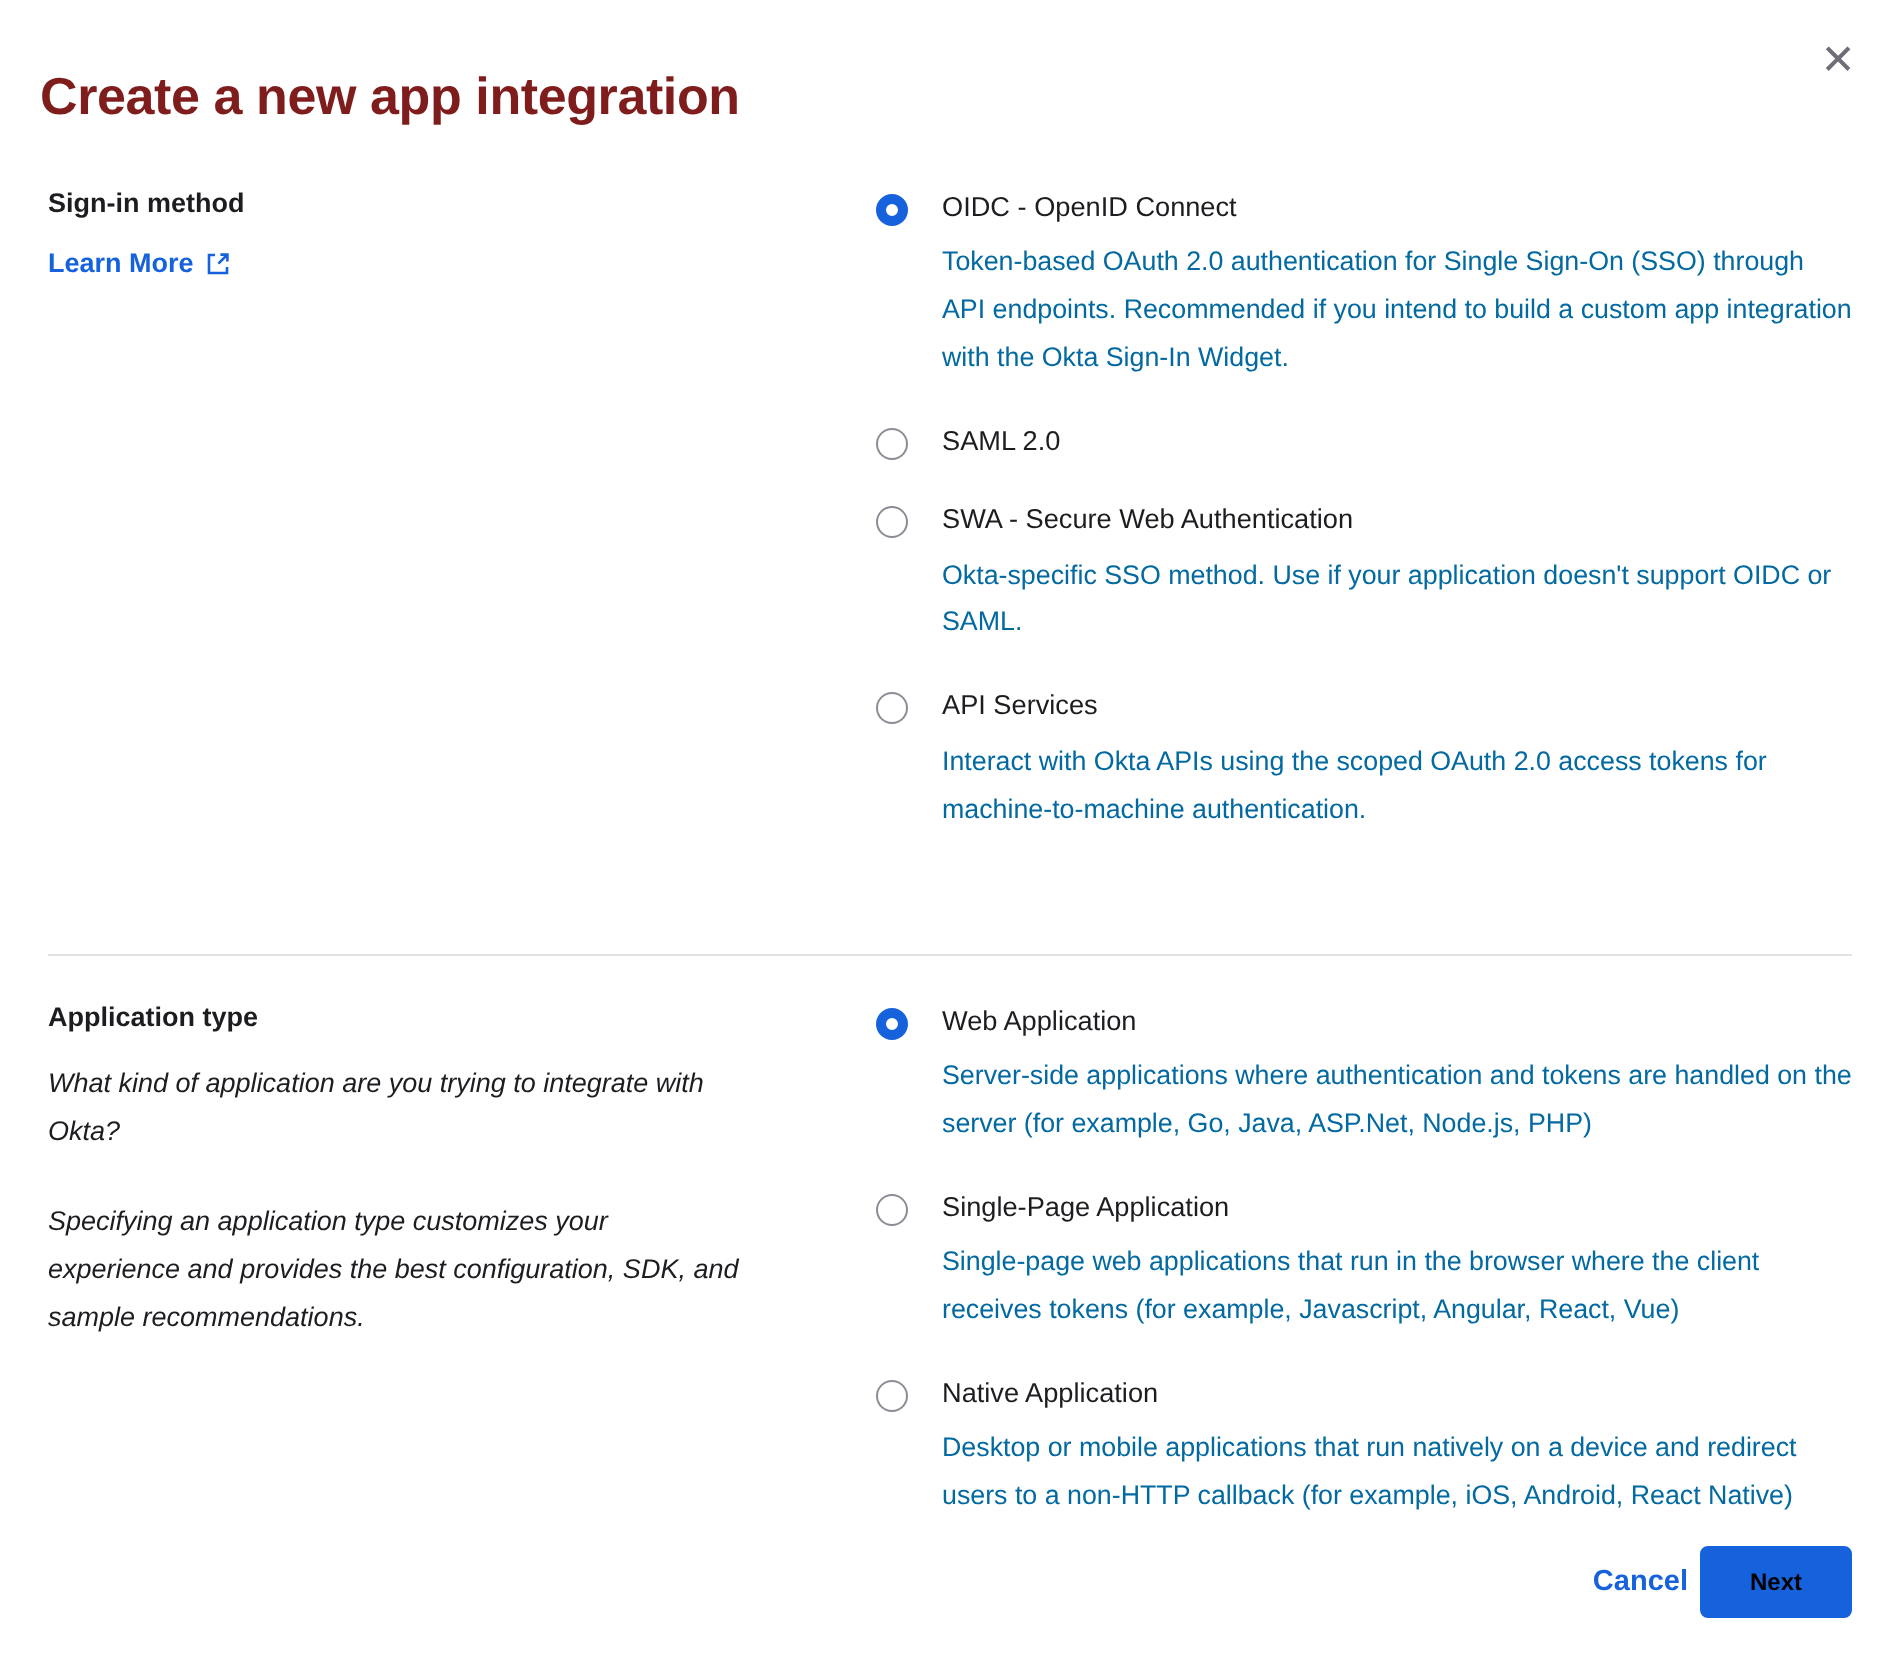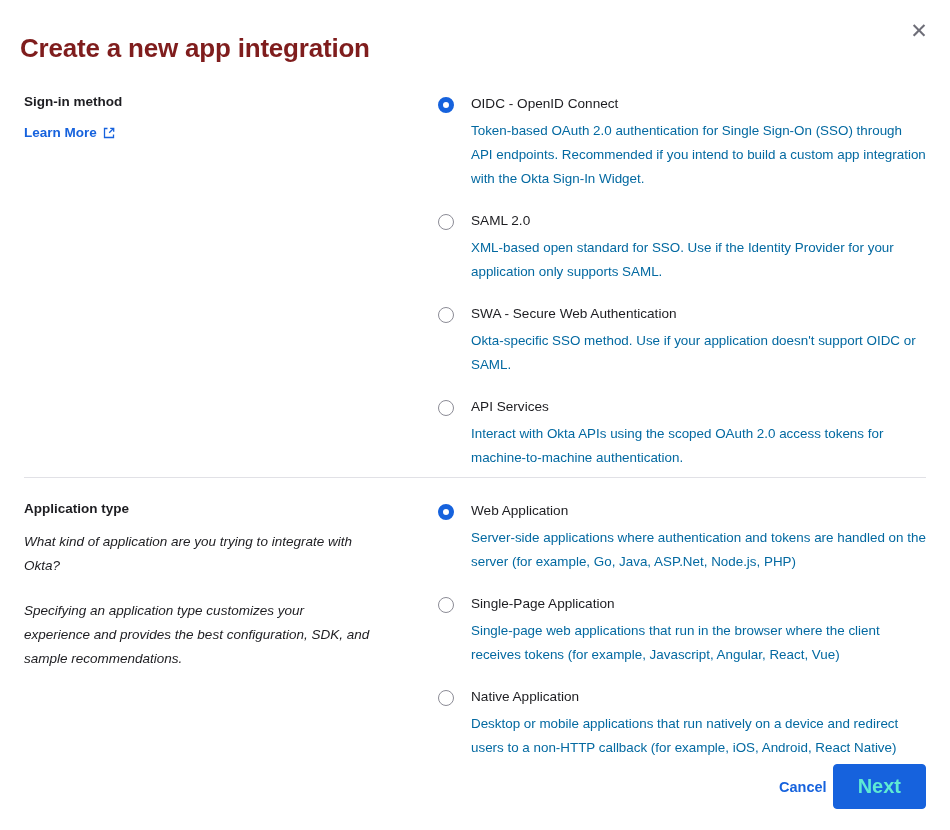--- a/index.html
+++ b/index.html
@@ -151,22 +151,22 @@
     color: #1662dd;
     font-size: 14.5px;
     font-weight: bold;
     cursor: pointer;
     padding: 8px 6px;
     font-family: "Liberation Sans", sans-serif;
   }
   .btn-next {
     border: 1px solid #1662dd;
     background: #1662dd;
-    color: #5eead4;
-    font-size: 20px;
+    color: #000000;
+    font-size: 12px;
     font-weight: bold;
     border-radius: 4px;
     padding: 10px 24px;
     cursor: pointer;
     font-family: "Liberation Sans", sans-serif;
   }
 </style>
 </head>
 <body>
 
@@ -194,21 +194,20 @@
 
       <div class="radio-row checked">
         <span class="radio-mark"></span>
         <span class="radio-label">OIDC - OpenID Connect</span>
         <span class="radio-desc">Token-based OAuth 2.0 authentication for Single Sign-On (SSO) through API endpoints. Recommended if you intend to build a custom app integration with the Okta Sign-In Widget.</span>
       </div>
 
       <div class="radio-row">
         <span class="radio-mark"></span>
         <span class="radio-label">SAML 2.0</span>
-        <span class="radio-desc">XML-based open standard for SSO. Use if the Identity Provider for your application only supports SAML.</span>
       </div>
 
       <div class="radio-row">
         <span class="radio-mark"></span>
         <span class="radio-label">SWA - Secure Web Authentication</span>
         <span class="radio-desc">Okta-specific SSO method. Use if your application doesn't support OIDC or SAML.</span>
       </div>
 
       <div class="radio-row">
         <span class="radio-mark"></span>

